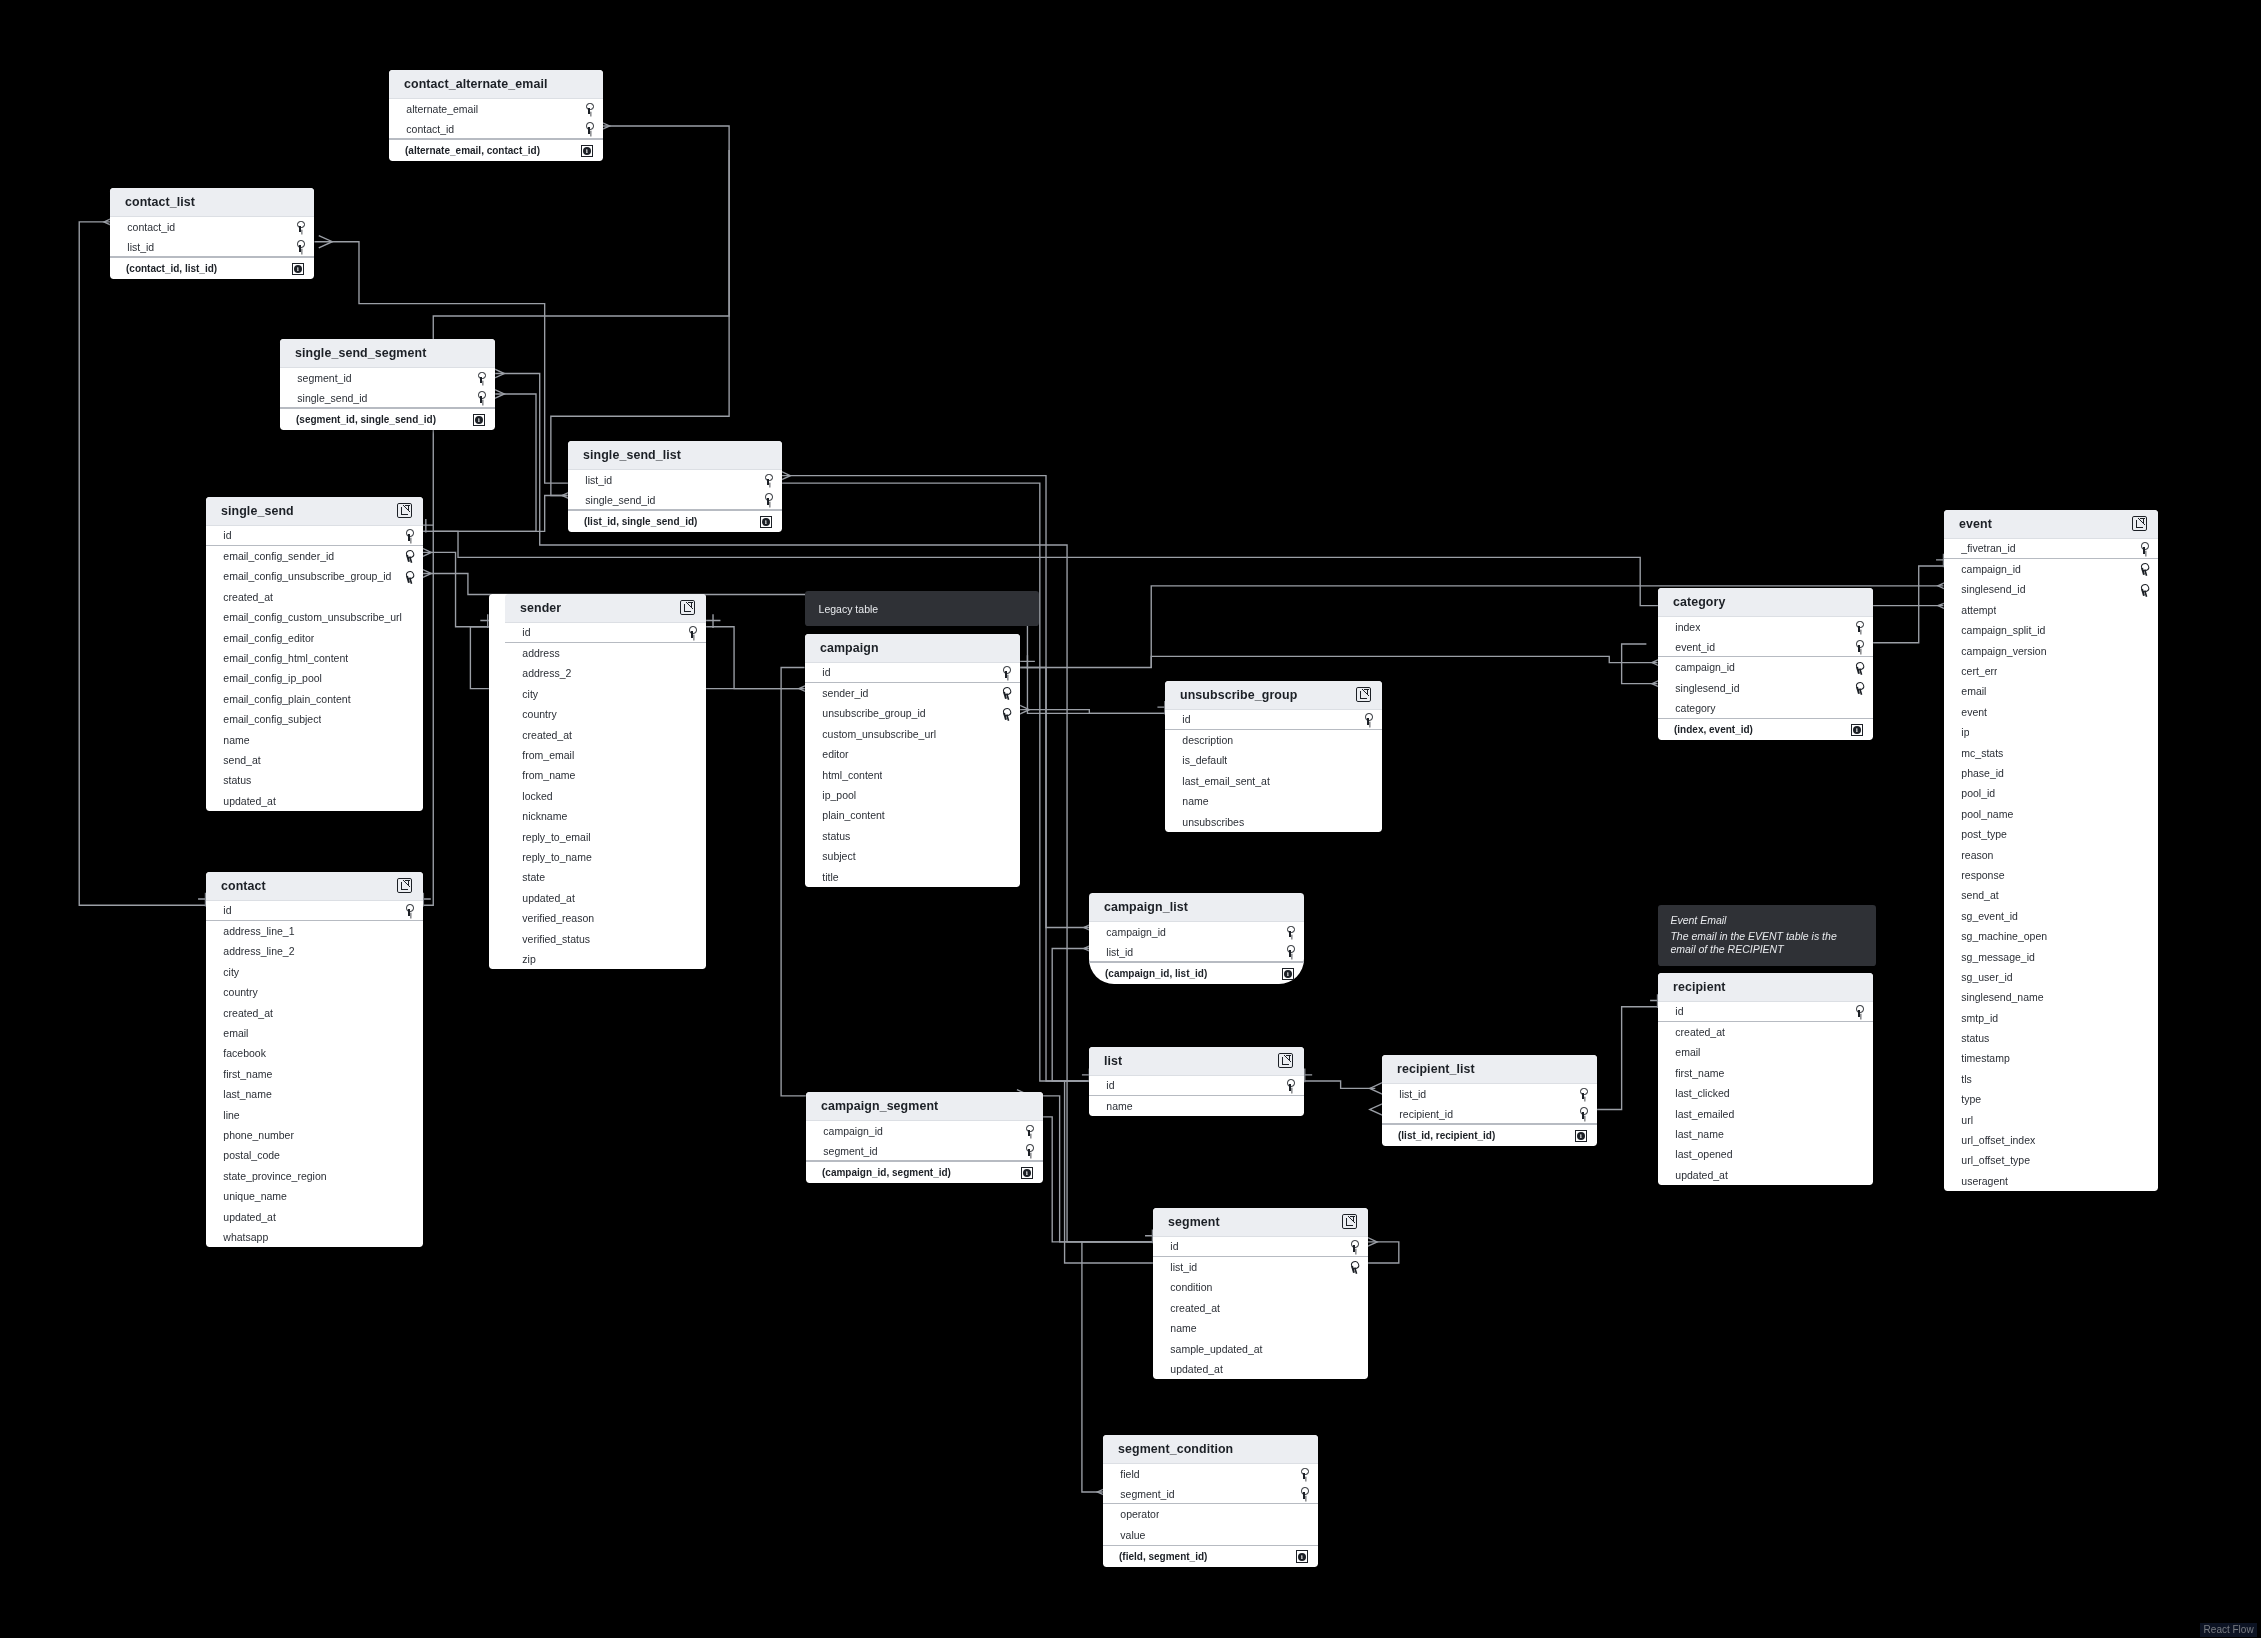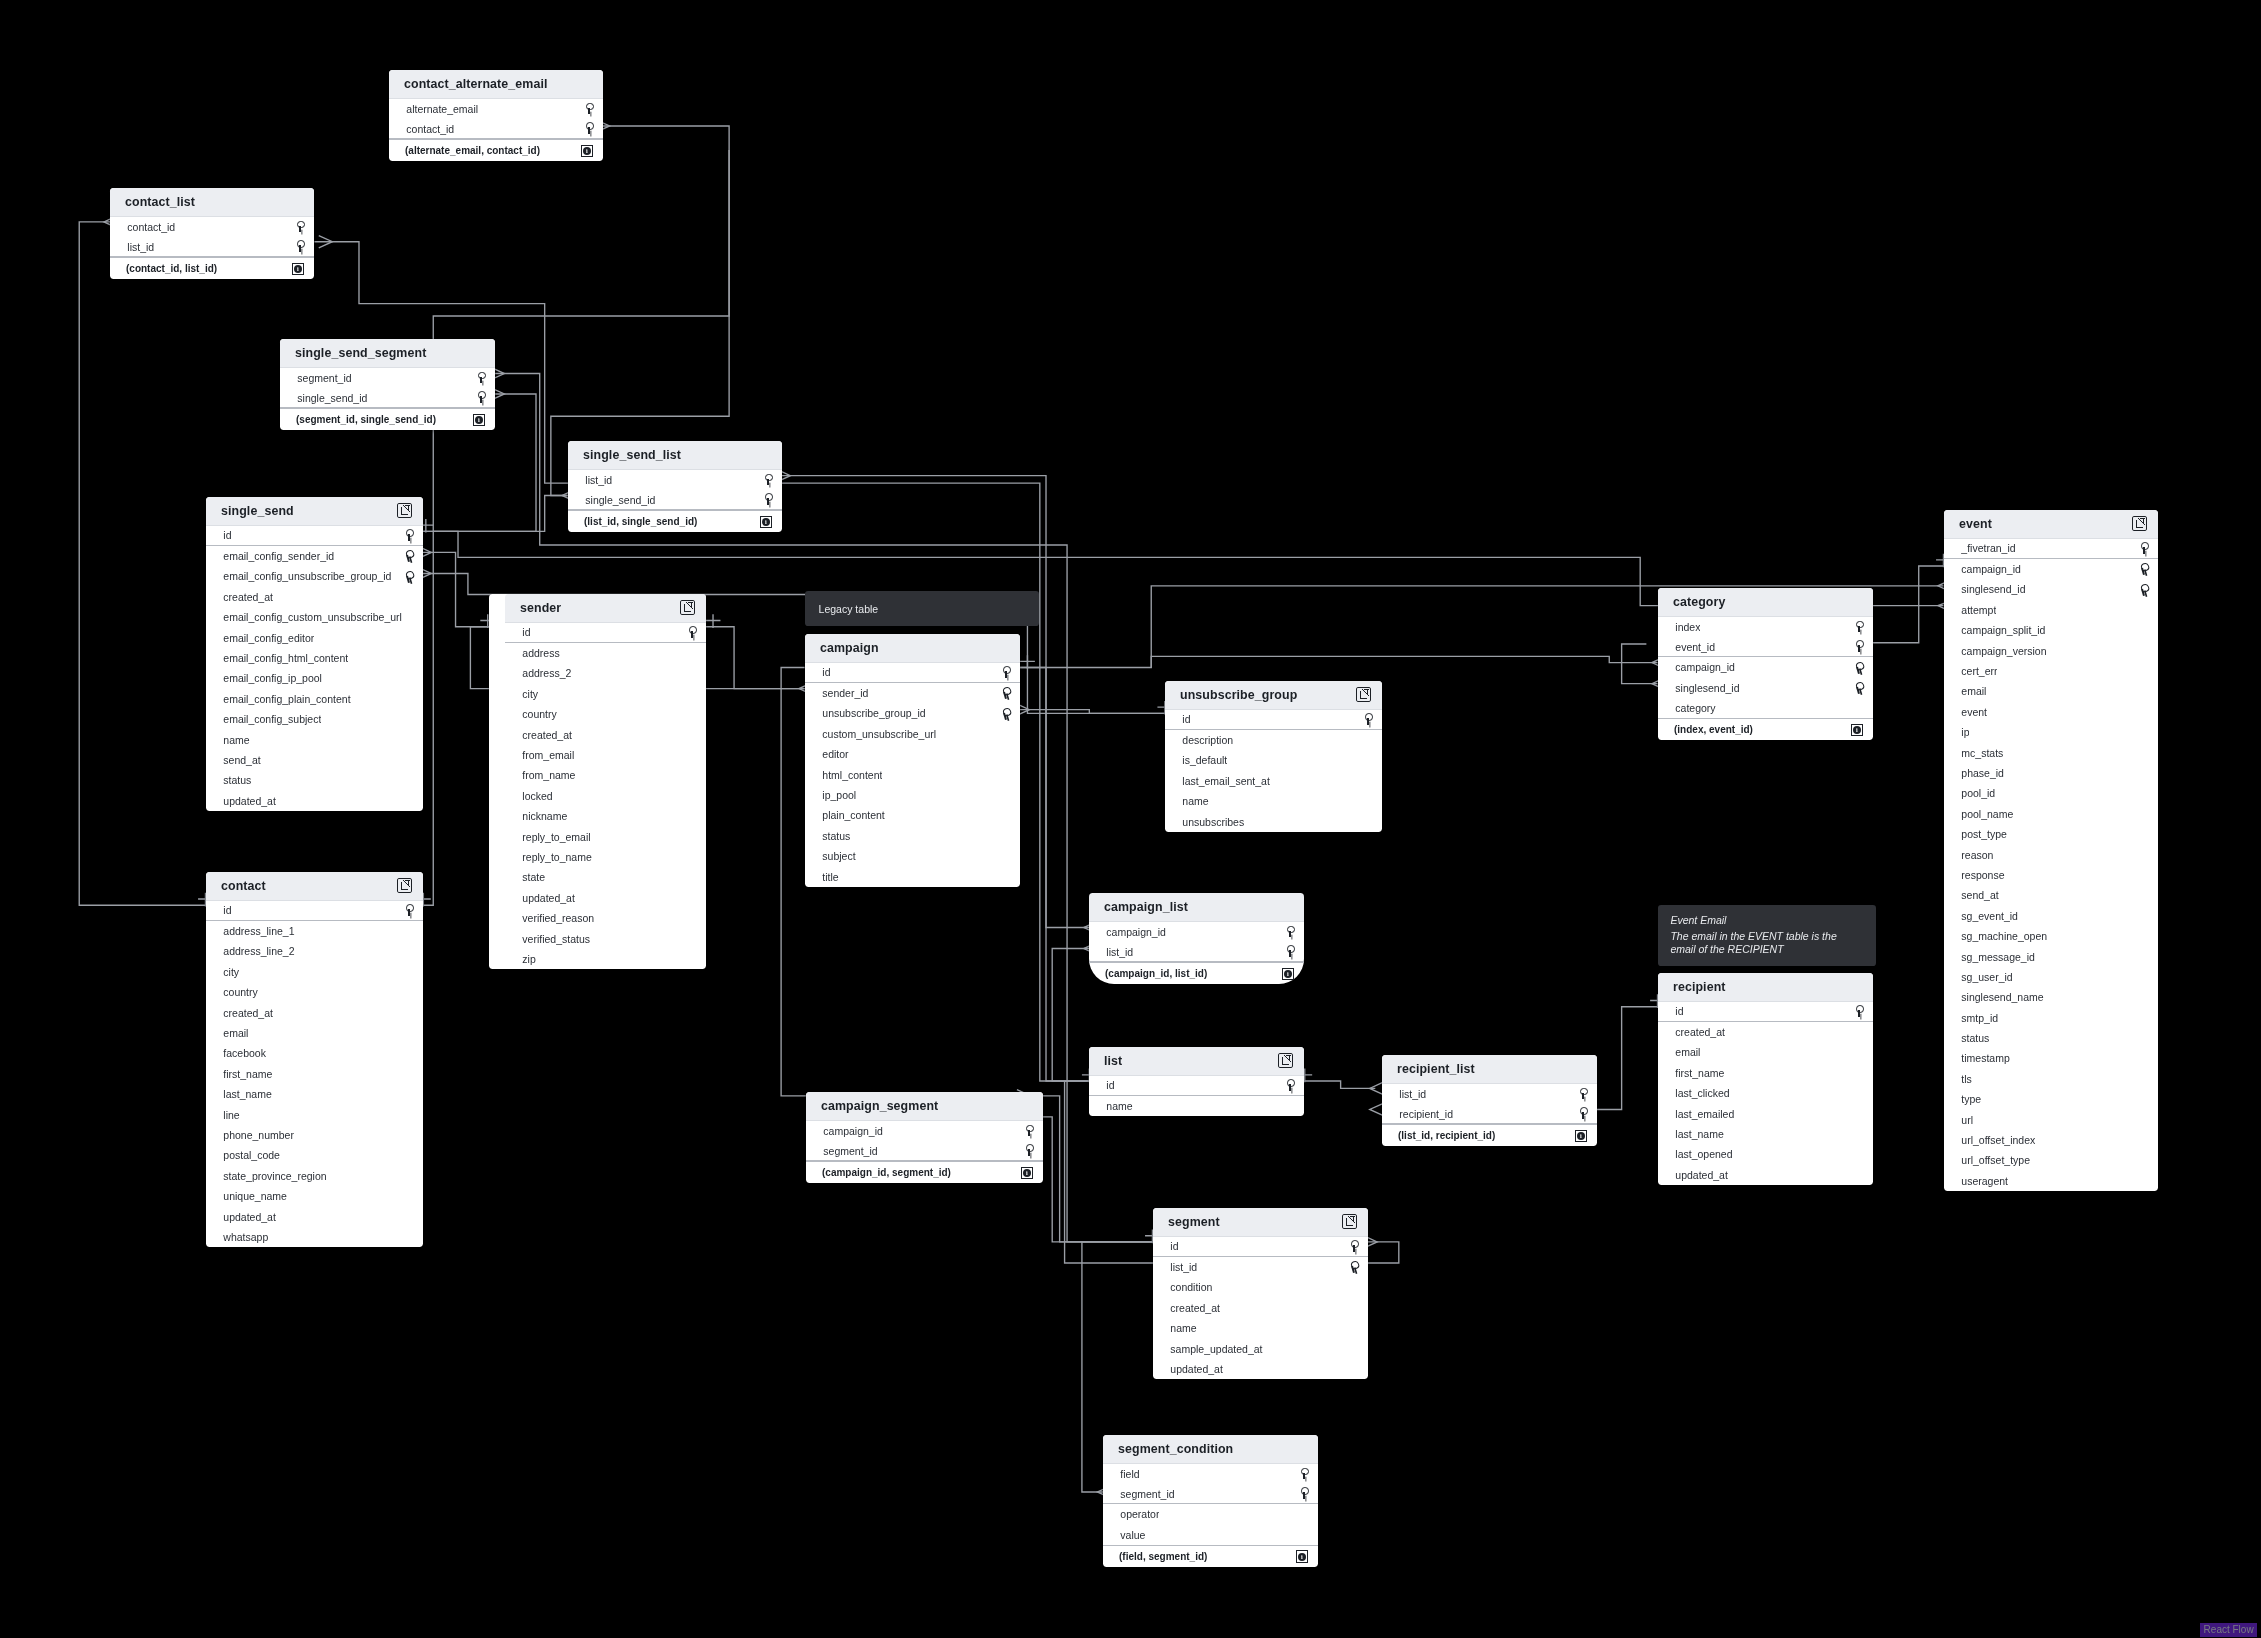--- a/index.html
+++ b/index.html
@@ -117,21 +117,21 @@
     border-radius:3.1px;
     padding:8.7px 12.4px 10px 12.4px;
     font-style:italic;
   }
   .note-title { font-size:10.5px; margin-bottom:4.3px; }
   .note-body { font-size:10.5px; line-height:1.25; max-width:204px; }
 
   .watermark {
     position:absolute; right:3.7px; bottom:2.5px;
     color:#8d9199; font-size:10px; opacity:.85;
-    background:#4c1d95; padding:1.2px 3.7px;
+    background:#0f172a; padding:1.2px 3.7px;
   }
 </style>
 </head>
 <body>
 
 <div id="canvas">
 
   <svg id="edges" viewBox="0 0 3653 2647" width="2261" height="1639">
     <g class="edge-group">
 

